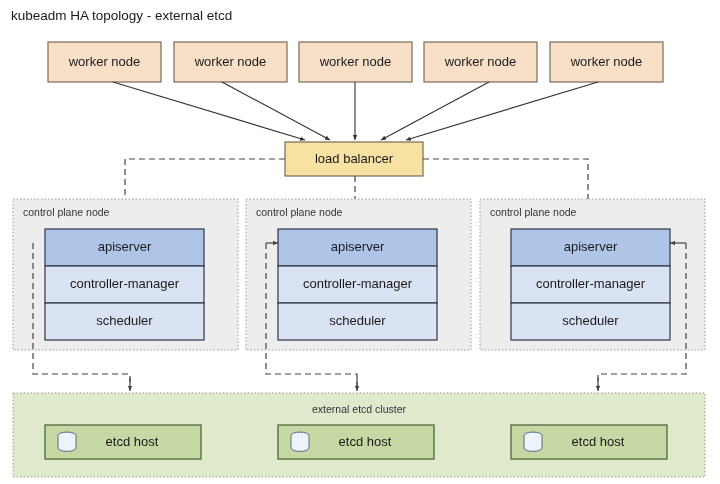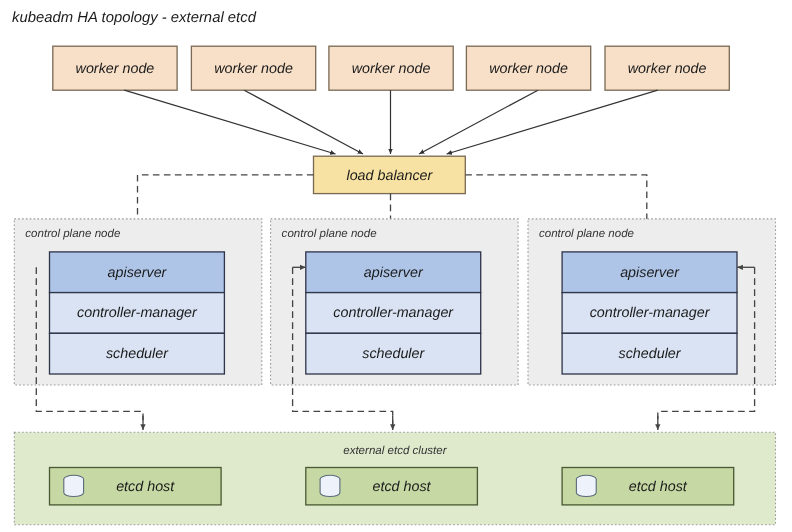--- a/index.html
+++ b/index.html
@@ -1,18 +1,18 @@
 <!DOCTYPE html>
 <html><head>
 <meta charset="utf-8">
 <style>
   html,body{margin:0;padding:0;background:#ffffff;}
   body{width:720px;height:484px;overflow:hidden;
        font-family:"Liberation Sans","DejaVu Sans",sans-serif;color:#000;}
-  #stage{position:relative;width:720px;height:484px;font-style:italic;}
+  #stage{position:relative;width:720px;height:484px;}
   svg{position:absolute;left:0;top:0;}
   .t-title{font-size:13.5px;fill:#1a1a1a;}
   .t-box{font-size:13px;fill:#1a1a1a;}
   .t-panel{font-size:10.5px;fill:#333;}
   text{font-family:"Liberation Sans","DejaVu Sans",sans-serif;
        dominant-baseline:middle;}
 </style>
 </head>
 <body>
 

